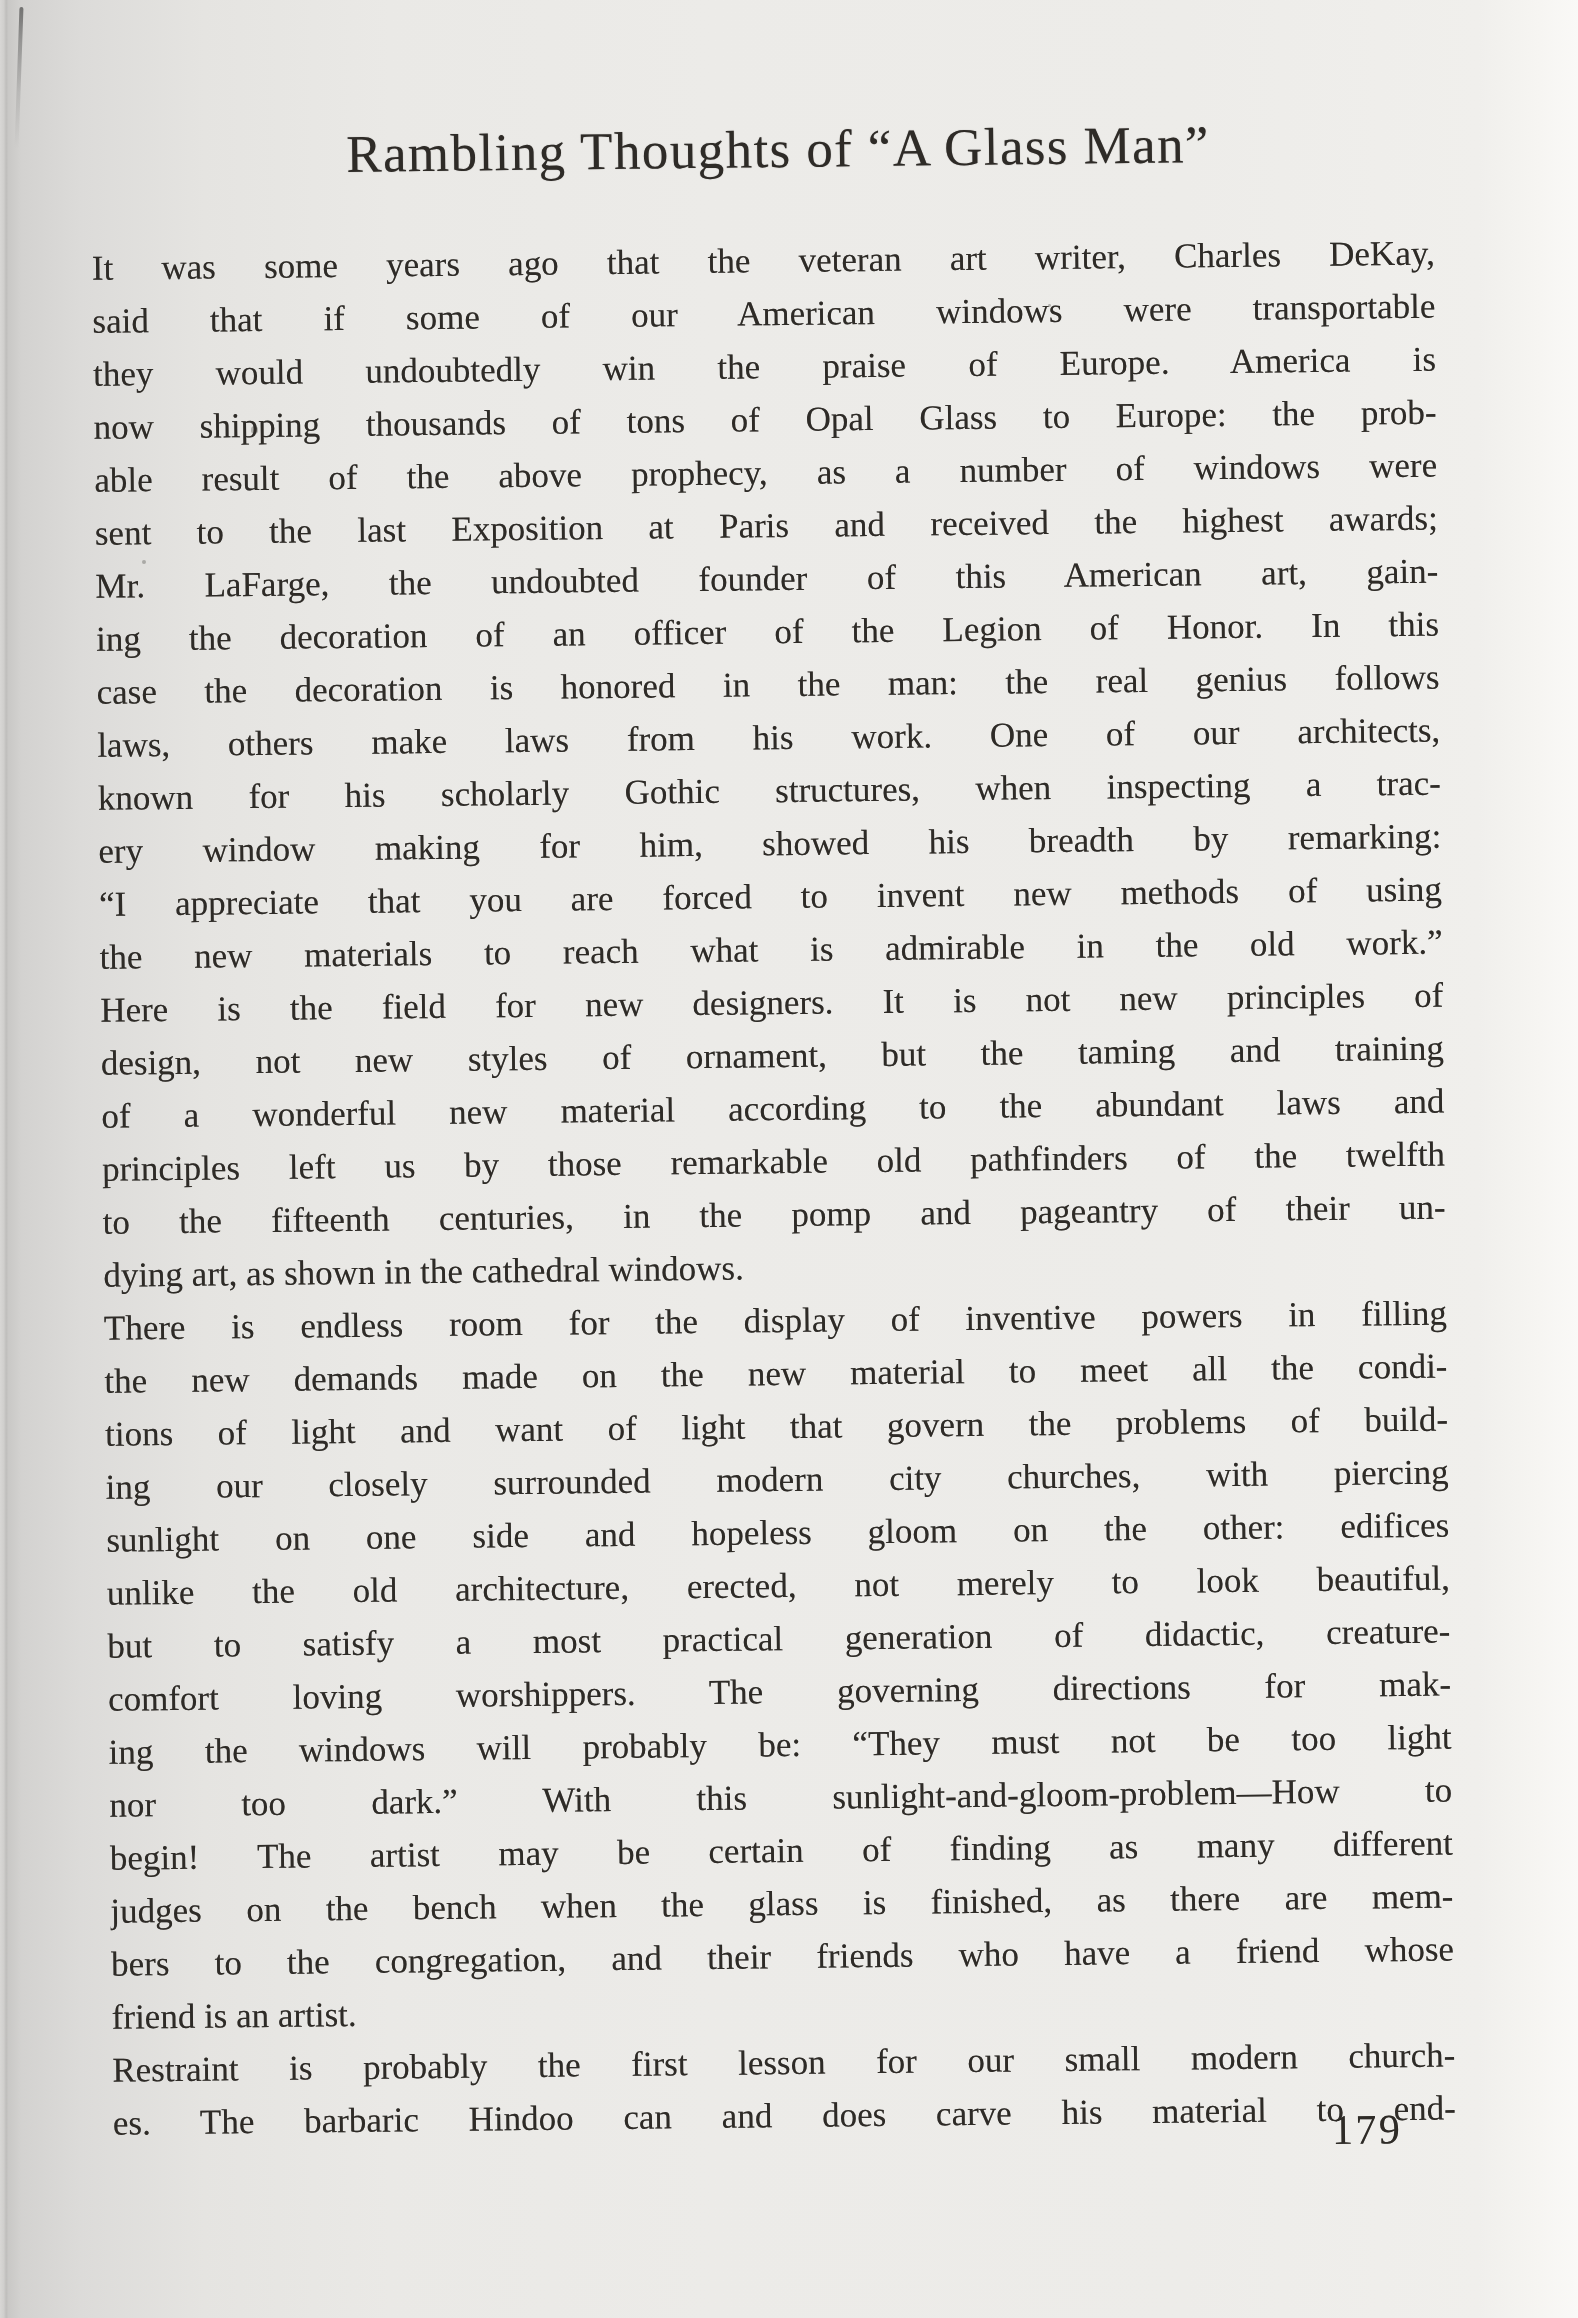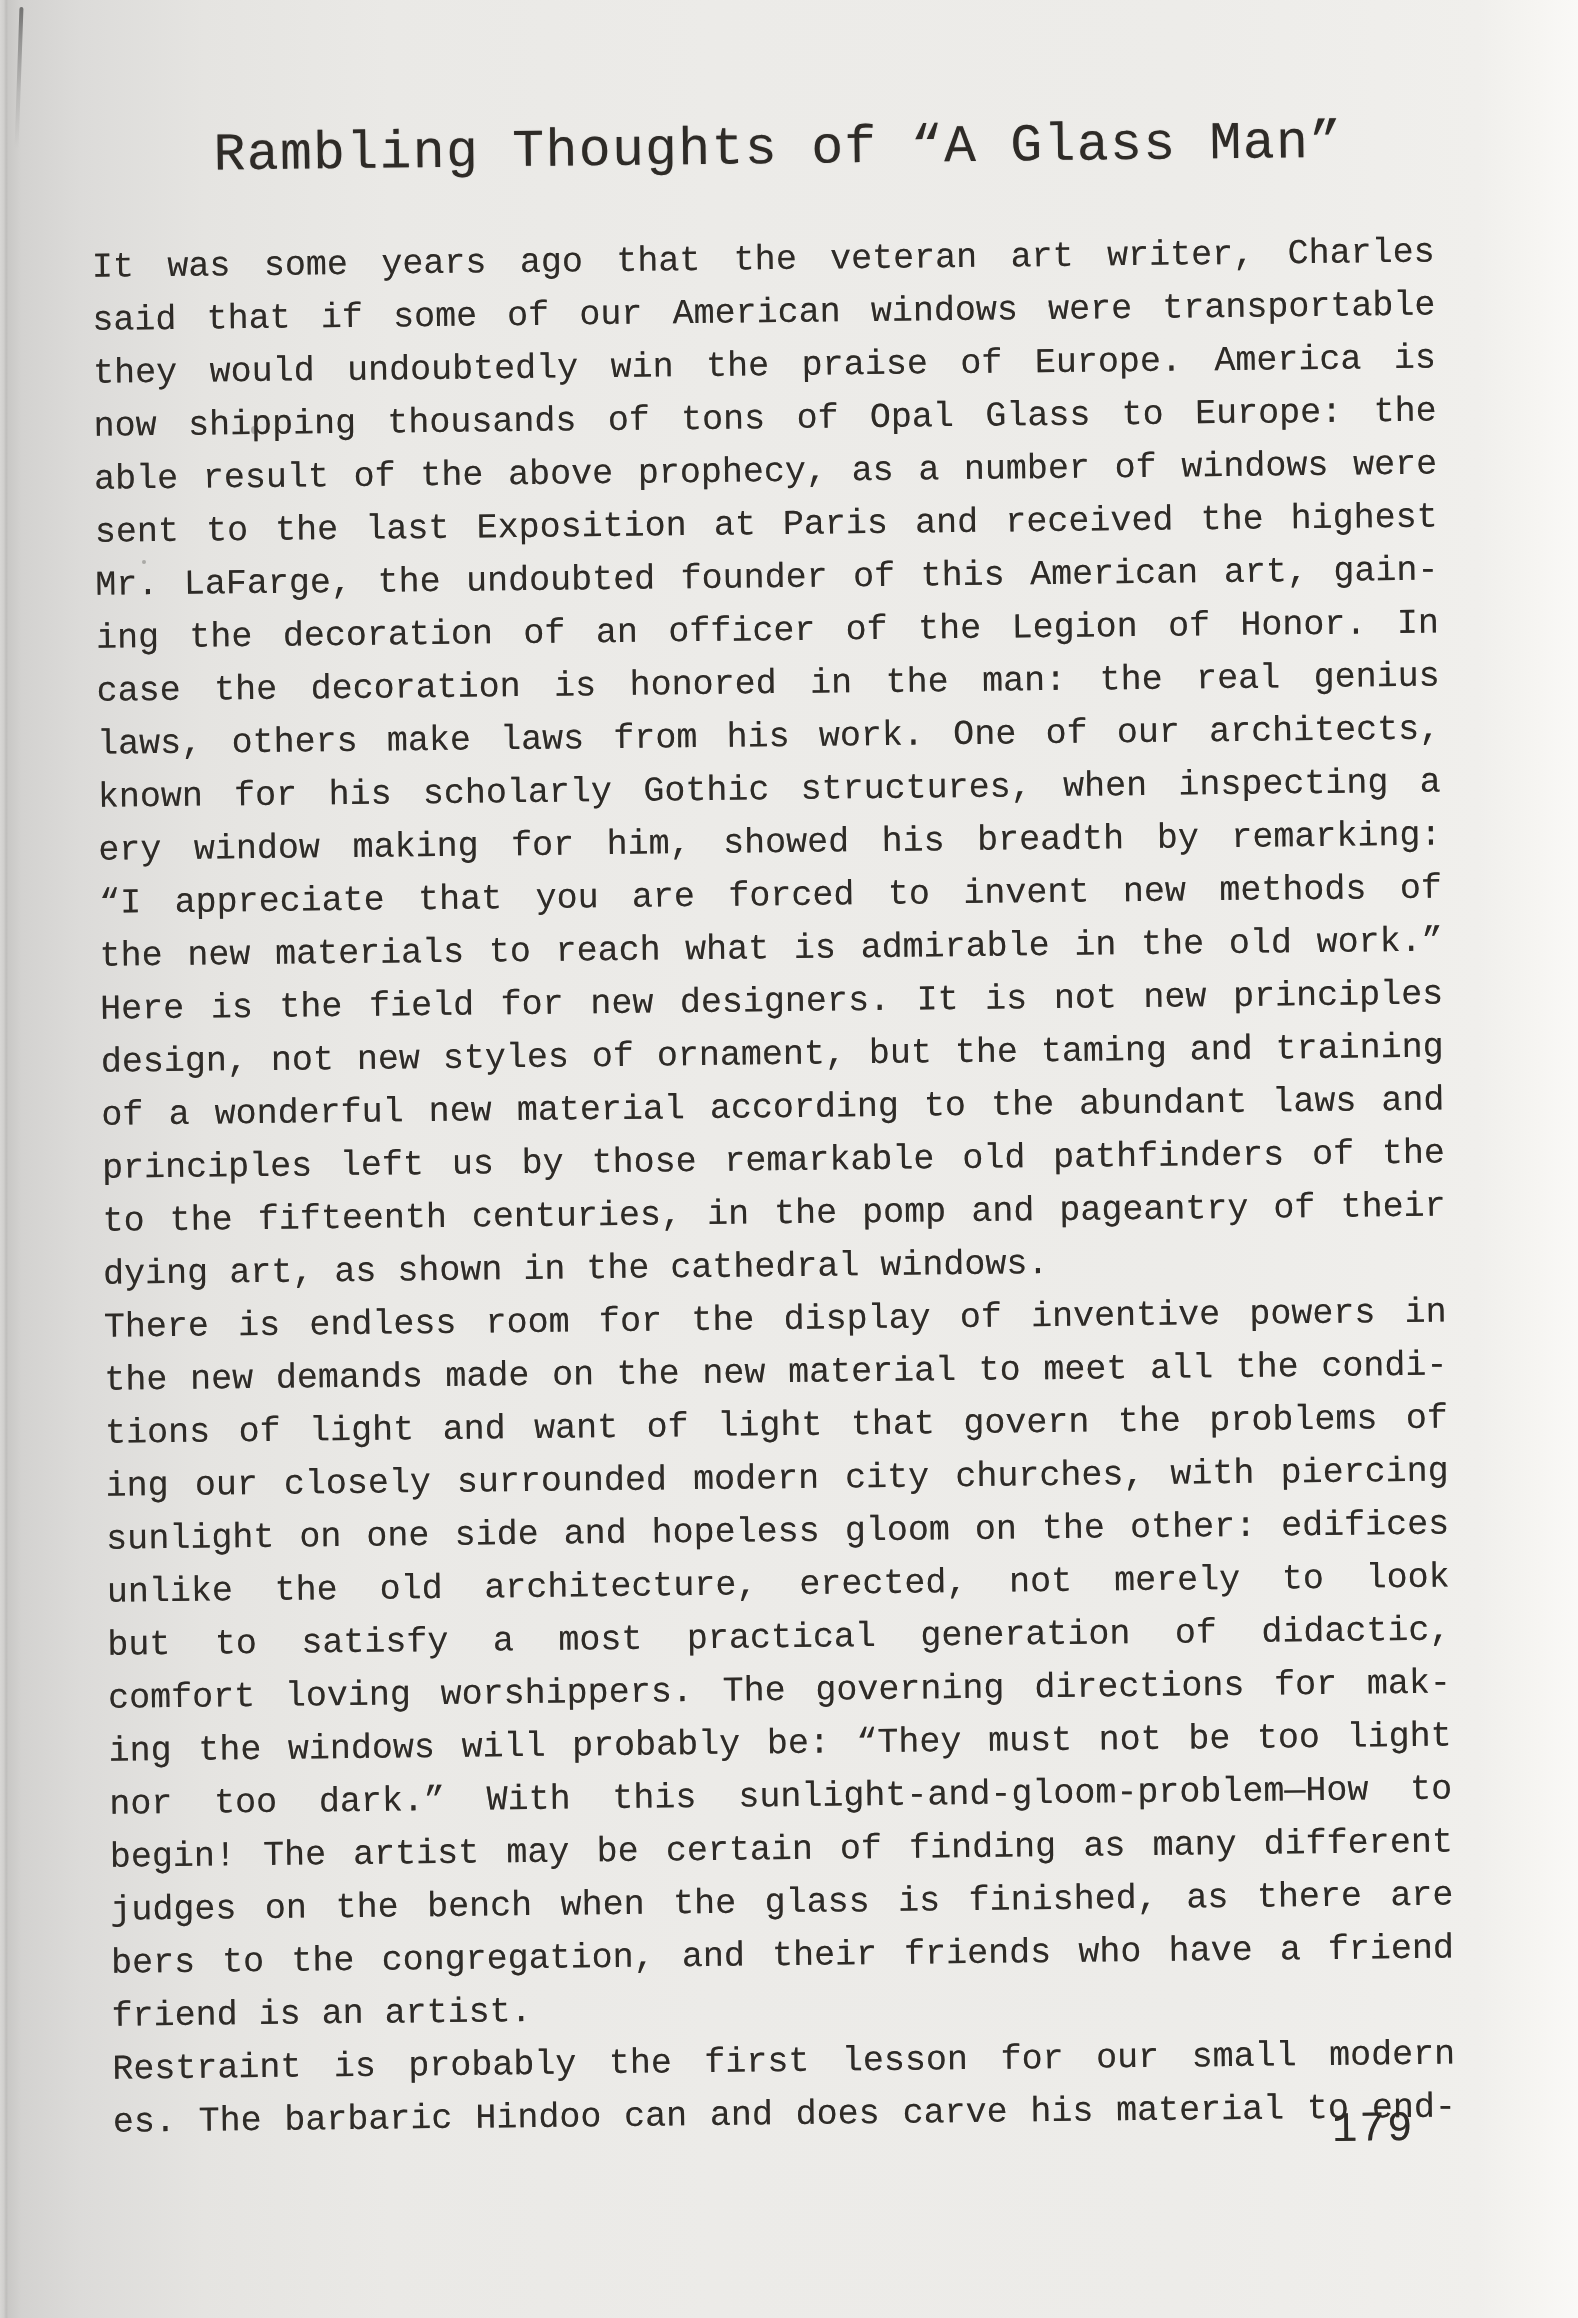--- a/index.html
+++ b/index.html
@@ -20,21 +20,21 @@
         #c9c8c6 8.5px,
         #d3d2d0 21.3px,
         #dcdbd9 81px,
         #e5e4e1 204px,
         #eae9e6 389px,
         #ecebe8 711px,
         #edece9 1185px,
         #f0efec 1478px,
         #f6f5f2 1540px,
         #faf9f7 1579px);
-    font-family: Liberation Mono, monospace;
+    font-family: Liberation Serif, serif;
     color: #2e2b27;
   }
   .content {
     position: absolute;
     left: 0; top: 0;
     width: 100%; height: 100%;
     transform: rotate(-0.65deg);
     transform-origin: 50% 50%;
   }
   .title {

